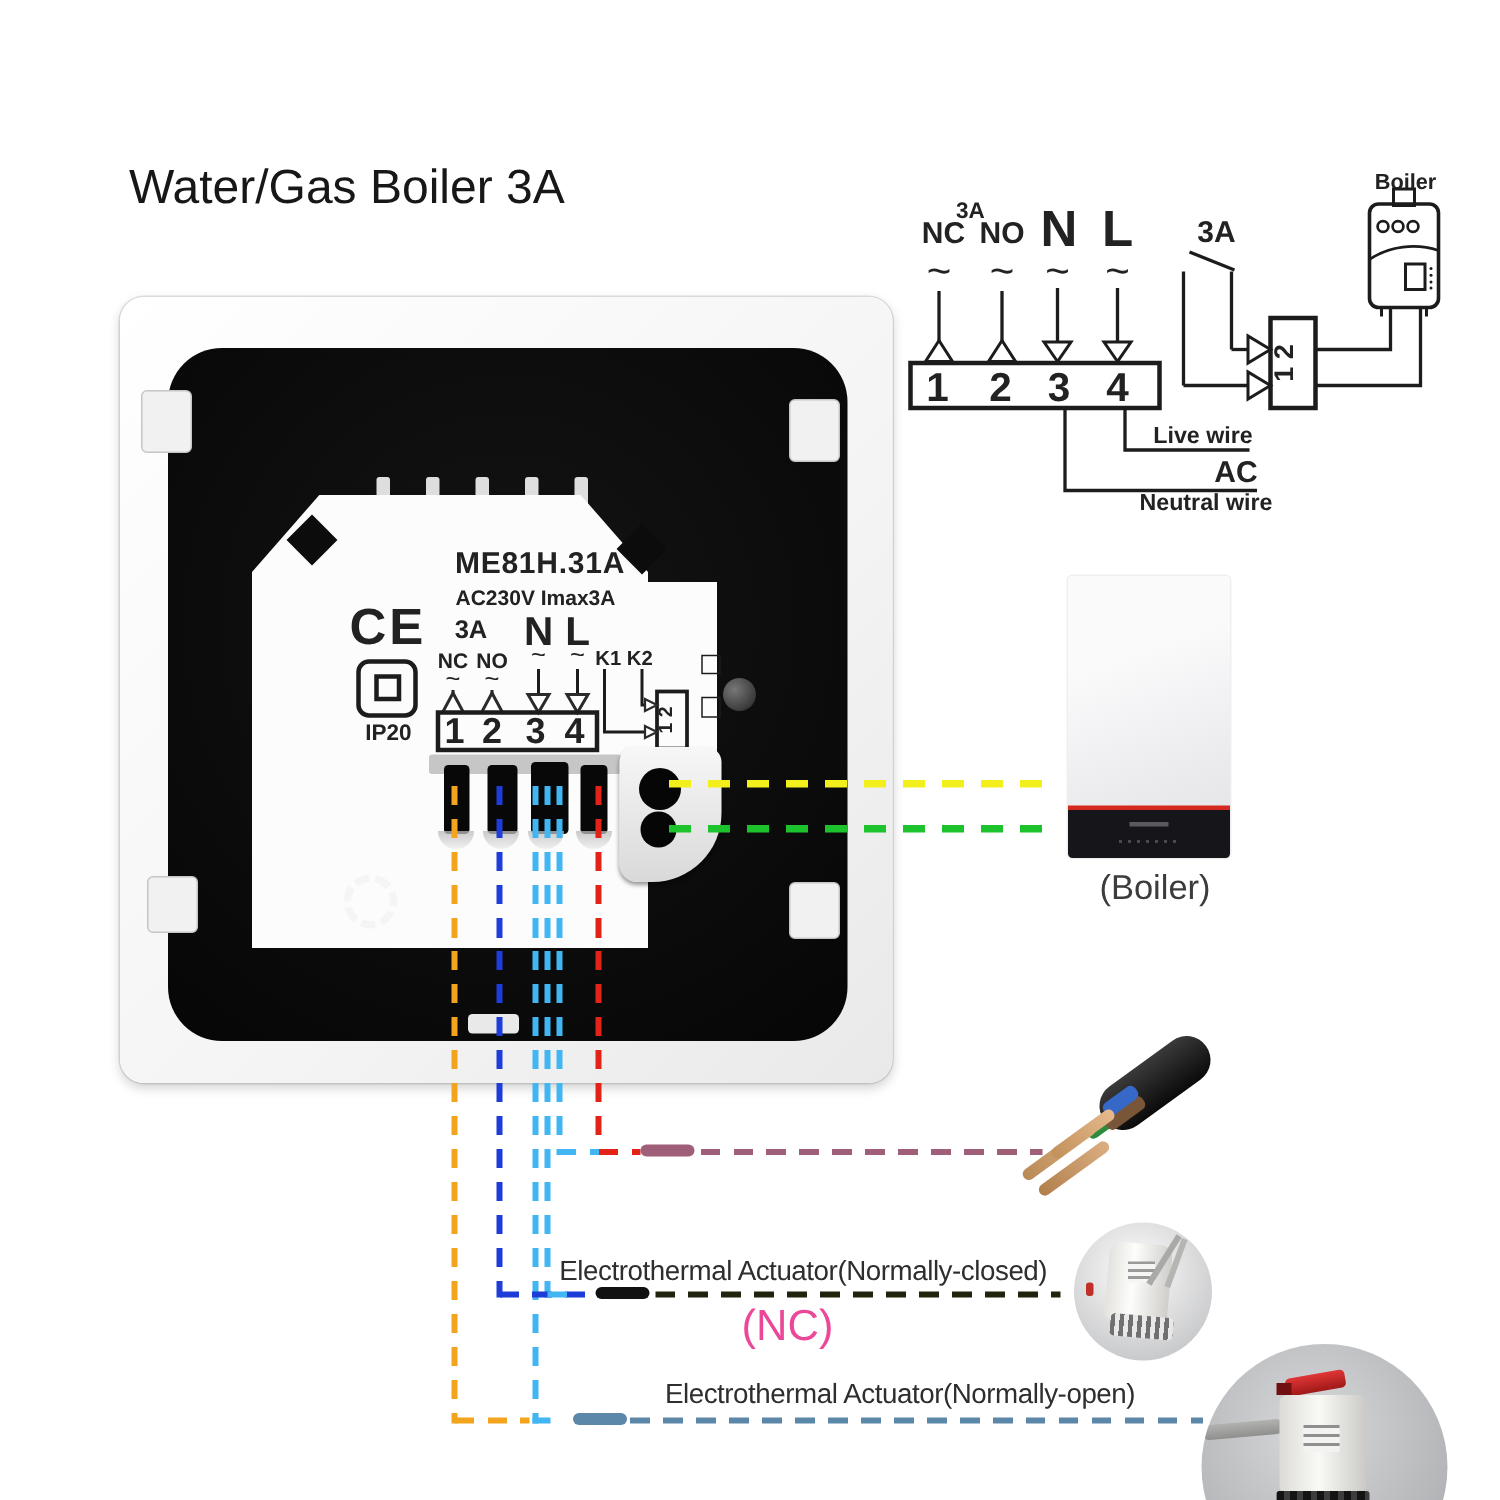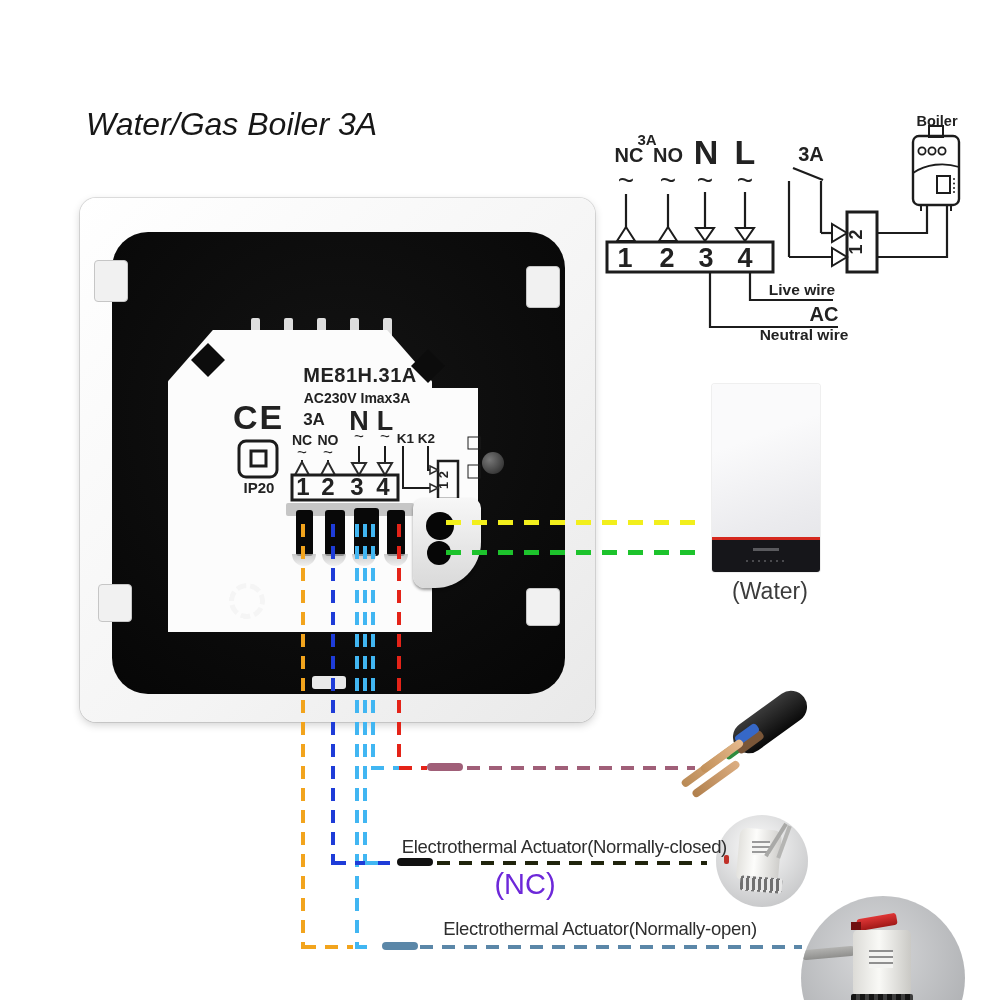--- a/index.html
+++ b/index.html
@@ -34,21 +34,21 @@
   .schema rect{stroke:#1c1c1c;fill:none;}
   .photo-label{position:absolute;color:#3c3c3c;font-size:23px;}
   .act-title{position:absolute;color:#2e2e2e;font-size:18.5px;letter-spacing:-0.3px;text-align:center;}
   .act-tag{position:absolute;font-size:29px;text-align:center;}
 </style>
 </head>
 <body>
 
 <div class="stage">
 
-  <div class="abs" style="left:86px;top:106px;font-size:32px;color:#171717;font-style:italic;">Water/Gas Boiler 3A</div>
+  <div class="abs" style="left:86px;top:106px;font-size:32px;color:#171717;">Water/Gas Boiler 3A</div>
 
   <svg class="abs schema" style="left:590px;top:100px;" width="385" height="250" viewBox="0 0 385 250">
 
     <text x="39" y="62" font-size="20" font-weight="600" text-anchor="middle">NC</text>
     <text x="57" y="45" font-size="15" font-weight="600" text-anchor="middle">3A</text>
     <text x="78" y="62" font-size="20" font-weight="600" text-anchor="middle">NO</text>
     <text x="116" y="64" font-size="34" font-weight="700" text-anchor="middle">N</text>
     <text x="155" y="64" font-size="34" font-weight="700" text-anchor="middle">L</text>
 
     <text x="36" y="90" font-size="28" text-anchor="middle">~</text>
@@ -190,21 +190,21 @@
     <div class="abs" style="left:232px;top:478px;width:34px;height:13px;background:#e9e9e9;border-radius:3px;"></div>
   </div>
 
   <div class="abs" style="left:712px;top:384px;width:108px;height:188px;border-radius:3px;background:linear-gradient(160deg,#fafafb 30%,#ebebee 70%,#e2e2e6);box-shadow:0 0 0 1px #efefef;">
     <div class="abs" style="left:0;top:153px;width:108px;height:3px;background:#d5281e;"></div>
     <div class="abs" style="left:0;top:156px;width:108px;height:32px;background:#16161a;border-radius:0 0 3px 3px;">
       <div class="abs" style="left:41px;top:8px;width:26px;height:3px;background:#5a5a5e;"></div>
       <div class="abs" style="left:34px;top:20px;width:40px;height:2px;background:repeating-linear-gradient(90deg,#4a4a4e 0 2px,transparent 2px 6px);"></div>
     </div>
   </div>
-  <div class="photo-label" style="left:700px;top:578px;width:140px;text-align:center;">(Water)</div>
+  <div class="photo-label" style="left:700px;top:578px;width:140px;text-align:center;">(Boiler)</div>
 
   <div class="abs" style="left:655px;top:695px;width:160px;height:115px;">
     <div class="abs" style="left:73px;top:11px;width:84px;height:32px;border-radius:16px;background:linear-gradient(#3a3a3a,#0a0a0a);transform:rotate(-36deg);"></div>
     <div class="abs" style="left:67px;top:47px;width:30px;height:11px;border-radius:4px;background:#2e8b3e;transform:rotate(-36deg);"></div>
     <div class="abs" style="left:80px;top:42px;width:30px;height:10px;border-radius:4px;background:#7a5638;transform:rotate(-36deg);"></div>
     <div class="abs" style="left:79px;top:34px;width:26px;height:10px;border-radius:4px;background:#3668c8;transform:rotate(-36deg);"></div>
     <div class="abs" style="left:22px;top:69px;width:58px;height:8px;border-radius:4px;background:linear-gradient(90deg,#b98a55,#e0b286);transform:rotate(-36deg);"></div>
     <div class="abs" style="left:33px;top:80px;width:56px;height:8px;border-radius:4px;background:linear-gradient(90deg,#b07f4c,#dcae82);transform:rotate(-36deg);"></div>
     <div class="abs" style="left:42px;top:57px;width:50px;height:8px;border-radius:4px;background:linear-gradient(90deg,#c29059,#e6ba8e);transform:rotate(-36deg);"></div>
   </div>
@@ -246,17 +246,17 @@
   <div class="hw" style="--c:#1e3cd8;left:333px;top:861px;width:62px;"></div>
   <div class="abs" style="left:365px;top:861px;width:13px;height:4px;background:#41b6f2;"></div>
   <div class="thick" style="left:397px;top:858px;width:36px;background:#111;"></div>
   <div class="hw" style="--c:#20240c;left:437px;top:861px;width:270px;"></div>
 
   <div class="hw" style="--c:#f2a41d;left:303px;top:945px;width:50px;"></div>
   <div class="abs" style="left:355px;top:945px;width:12px;height:4px;background:#41b6f2;"></div>
   <div class="thick" style="left:382px;top:942px;width:36px;background:#5b87a8;"></div>
   <div class="hw" style="--c:#5b87a8;left:420px;top:945px;width:382px;"></div>
 
-  <div class="act-title" style="left:392px;top:836px;width:335px;text-align:right;">Electrothermal Actuator(Normally-closed)</div>
-  <div class="act-tag" style="left:455px;top:868px;width:140px;color:#6d28d9;">(NC)</div>
+  <div class="act-title" style="left:368px;top:836px;width:335px;">Electrothermal Actuator(Normally-closed)</div>
+  <div class="act-tag" style="left:455px;top:868px;width:140px;color:#ec4899;">(NC)</div>
   <div class="act-title" style="left:440px;top:918px;width:320px;text-align:center;">Electrothermal Actuator(Normally-open)</div>
 
 </div>
 
 </body></html>

